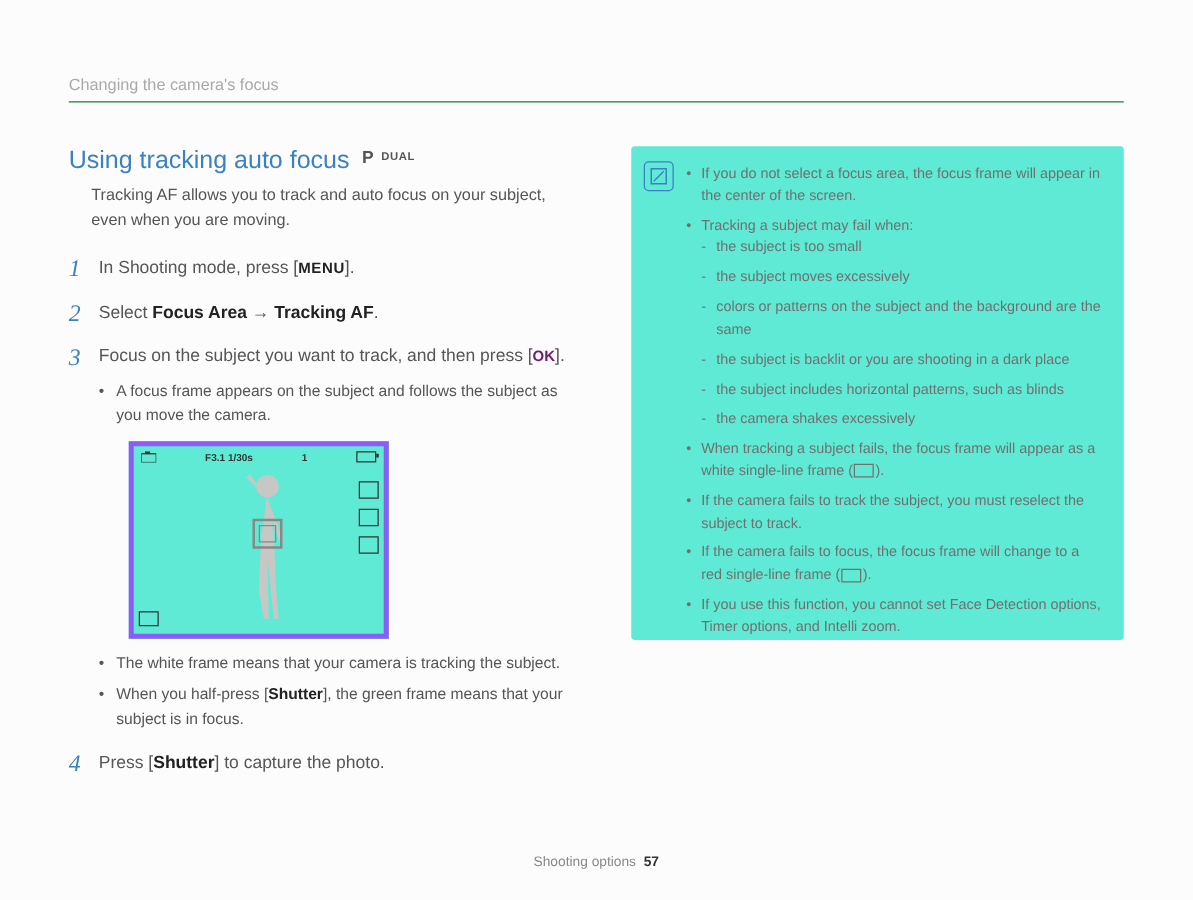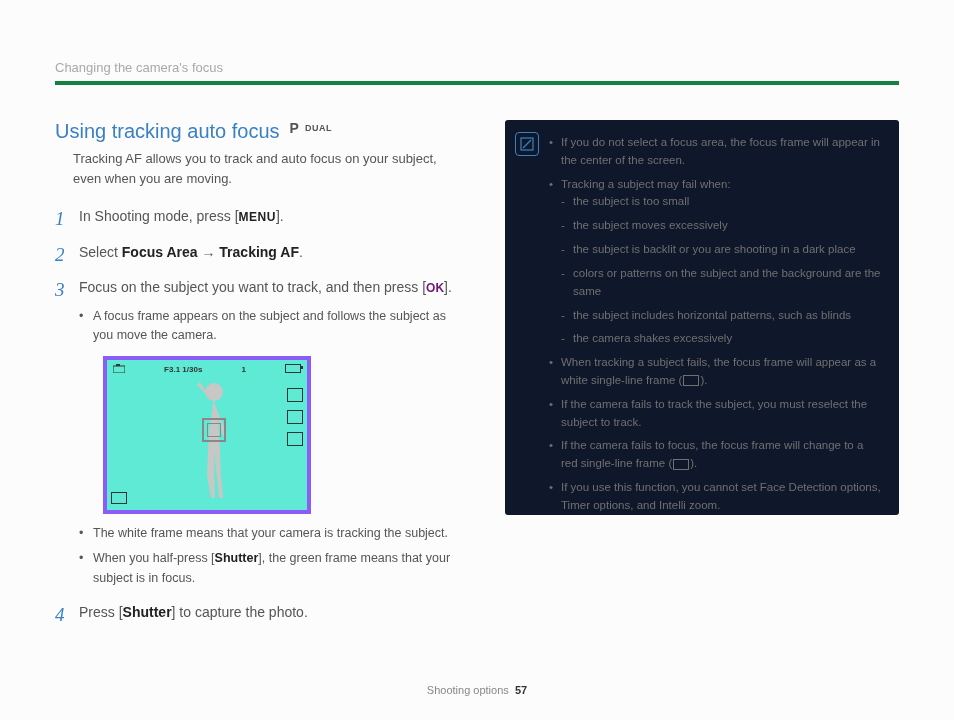--- a/index.html
+++ b/index.html
@@ -13,21 +13,21 @@
     box-sizing:border-box;
   }
   .page{
     padding:60px 55px 30px 55px;
     box-sizing:border-box;
   }
   .bread{
     color:#a9a9a7;
     font-size:13px;
     font-weight:300;
-    border-bottom:4px solid #15803d;
+    border-bottom:1px solid #15803d;
     padding-bottom:6px;
     margin-bottom:35px;
   }
   .cols{
     display:flex;
     gap:40px;
   }
   .left{flex:0 0 410px;}
   .right{flex:1;}
   .title{
@@ -129,21 +129,21 @@
   }
   .focus-box{
     position:absolute;left:95px;top:58px;width:20px;height:20px;
     border:2px solid #888;
   }
   .focus-box::after{
     content:"";position:absolute;inset:3px;border:1px solid #888;
   }
   
   .note{
-    background:#0f172a;
+    background:#5eead4;
     border-radius:3px;
     padding:14px 16px 0 44px;
     position:relative;
     font-size:11.5px;
     color:#707070;
     line-height:1.55;
   }
   .note-icon{
     position:absolute;
     left:10px;top:12px;
@@ -251,22 +251,22 @@
               <line x1="3" y1="11" x2="11" y2="3" stroke="#3b80c2" stroke-width="1.2"></line>
             </svg>
         </span>
         <ul>
           <li>If you do not select a focus area, the focus frame will appear in the center of the screen.</li>
           <li>
             <span>Tracking a subject may fail when:</span>
             <ul>
               <li>the subject is too small</li>
               <li>the subject moves excessively</li>
+              <li>colors or patterns on the subject and the background are the same</li>
               <li>the subject is backlit or you are shooting in a dark place</li>
-              <li>colors or patterns on the subject and the background are the same</li>
               <li>the subject includes horizontal patterns, such as blinds</li>
               <li>the camera shakes excessively</li>
             </ul>
           </li>
           <li>
             <span>When tracking a subject fails, the focus frame will appear as a white single-line frame (</span><span class="frame-swatch"></span><span>).</span>
           </li>
           <li>If the camera fails to track the subject, you must reselect the subject to track.</li>
           <li>
             <span>If the camera fails to focus, the focus frame will change to a red single-line frame (</span><span class="frame-swatch"></span><span>).</span>

